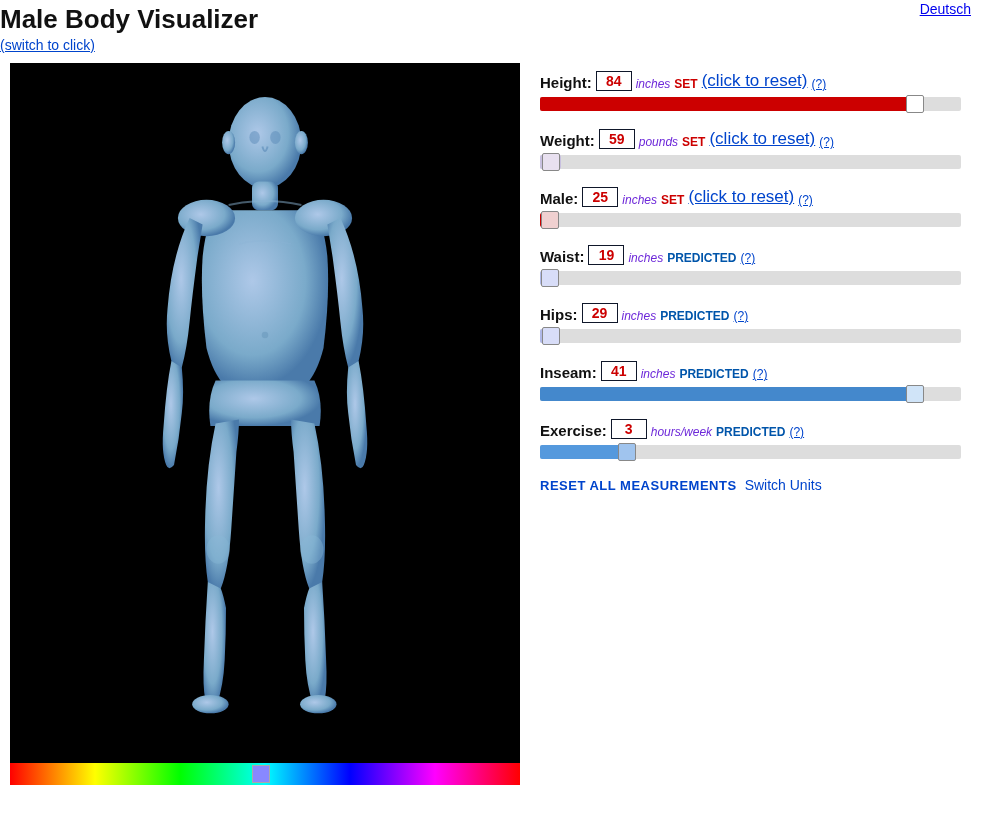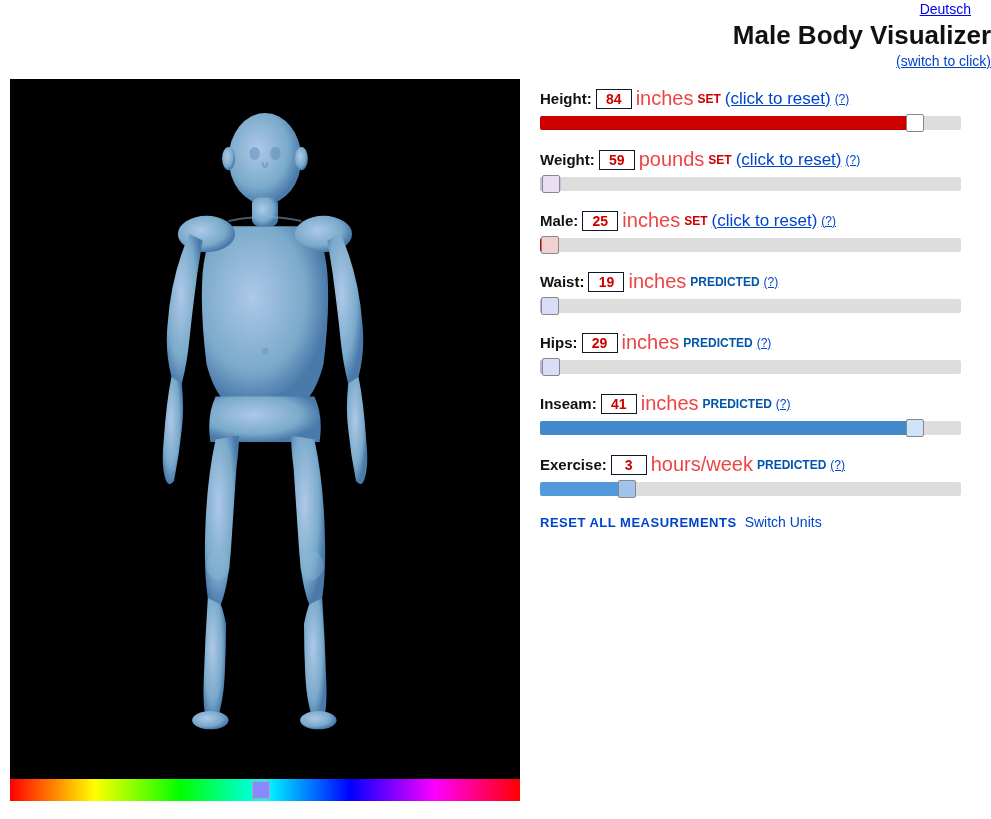--- a/index.html
+++ b/index.html
@@ -15,22 +15,22 @@
       position: absolute;
       top: 1px;
       right: 20px;
       color: #00e;
       font-size: 14px;
       text-decoration: underline;
       cursor: pointer;
     }
 
     .page-title {
-      text-align: right;
-      padding-top: 20px;
+      text-align: left;
+      padding-top: 4px;
     }
 
     .page-title h1 {
       font-size: 26px;
       font-weight: bold;
       color: #111;
     }
 
     .page-title .subtitle {
       color: #0044cc;
@@ -97,21 +97,21 @@
       padding: 0 20px;
       padding-top: 8px;
     }
 
     .control-row {
       margin-bottom: 18px;
     }
 
     .control-label-row {
       display: flex;
-      align-items: center;
+      align-items: flex-end;
       margin-bottom: 6px;
       flex-wrap: wrap;
       gap: 4px;
     }
 
     .ctrl-label {
       font-weight: bold;
       font-size: 15px;
       color: #111;
     }
@@ -121,22 +121,23 @@
       padding: 1px 5px;
       font-size: 14px;
       color: #cc0000;
       font-weight: bold;
       min-width: 36px;
       text-align: center;
       background: #fff;
     }
 
     .ctrl-unit {
-      font-size: 20px;
-      color: #ef4444;
+      font-size: 12px;
+      color: #6d28d9;
+      font-style: italic;
     }
 
     .ctrl-status-set {
       font-size: 12px;
       color: #cc0000;
       font-weight: bold;
       text-transform: uppercase;
     }
 
     .ctrl-reset {

